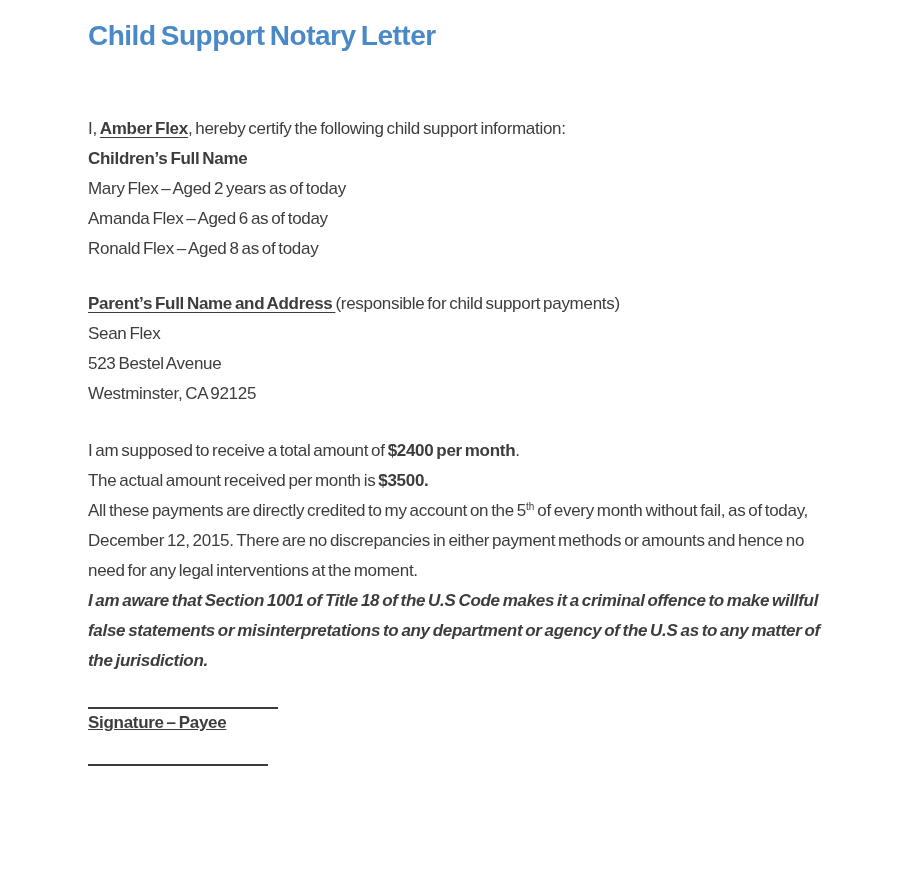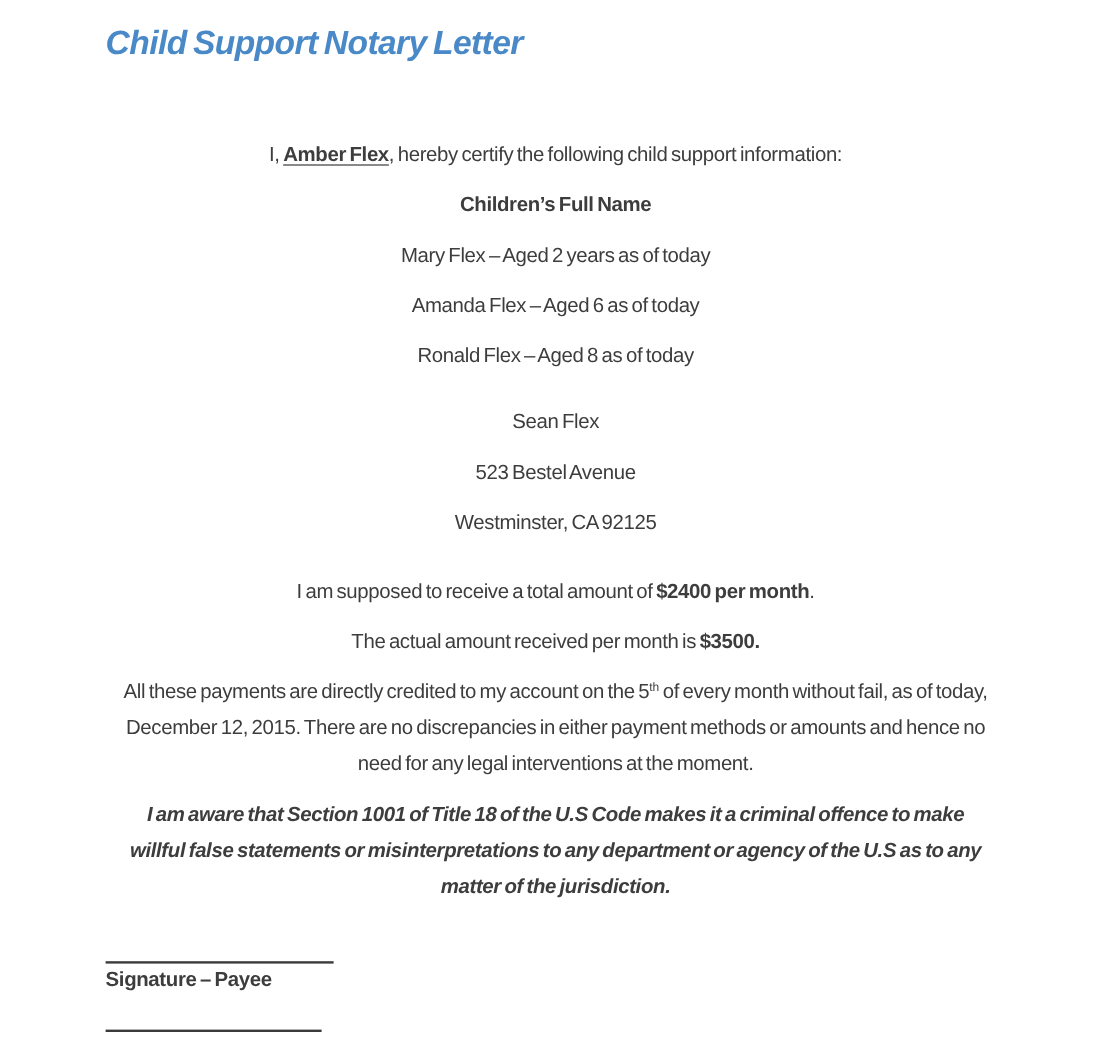--- a/index.html
+++ b/index.html
@@ -18,49 +18,48 @@
     padding: 20px 73px 0 88px;
   }
   .doc-title {
     margin: 0 0 62px 0;
     font-size: 28px;
     line-height: 32px;
     font-weight: bold;
     color: #4a89c8;
     letter-spacing: -0.5px;
     word-spacing: -2px;
-    font-style: italic;
   }
   .body-text p {
-    margin: 12px;
+    margin: 0;
     font-size: 17px;
     line-height: 30px;
     letter-spacing: -0.3px;
     word-spacing: -1.5px;
-    text-align: center;
   }
   .block { margin: 0; }
   .gap-block { margin-top: 25px; }
   .pay-block { margin-top: 27px; }
   b.u, span.u {
     text-decoration: underline;
     text-underline-offset: 3px;
   }
   .legal {
     font-weight: bold;
     font-style: italic;
   }
   sup.ordinal {
     font-size: 10px;
     line-height: 0;
     vertical-align: 6px;
     letter-spacing: 0;
   }
   .sig-section {
-    margin-top: 47px;
+    margin-top: 31px;
+    text-decoration: underline;
   }
   .sig-line {
     height: 0;
     border-top: 2px solid #3b3b3b;
   }
   .w190 { width: 190px; }
   .w200 { width: 200px; }
   .w208 { width: 208px; }
   .w180 { width: 180px; }
   .sig-label {
@@ -97,20 +96,21 @@
     </div>
 
     <div class="block">
       <p><b>Children’s Full Name</b></p>
       <p>Mary Flex – Aged 2 years as of today</p>
       <p>Amanda Flex – Aged 6 as of today</p>
       <p>Ronald Flex – Aged 8 as of today</p>
     </div>
 
     <div class="block gap-block">
+      <p><b class="u">Parent’s Full Name and Address </b><span>(responsible for child support payments)</span></p>
       <p>Sean Flex</p>
       <p>523 Bestel Avenue</p>
       <p>Westminster, CA 92125</p>
     </div>
 
     <div class="block pay-block">
       <p><span>I am supposed to receive a total amount of </span><b>$2400 per month</b><span>.</span></p>
       <p><span>The actual amount received per month is </span><b>$3500.</b></p>
       <p><span>All these payments are directly credited to my account on the 5</span><sup class="ordinal">th</sup><span> of every month without fail, as of today, December 12, 2015. There are no discrepancies in either payment methods or amounts and hence no need for any legal interventions at the moment.</span></p>
       <p class="legal">I am aware that Section 1001 of Title 18 of the U.S Code makes it a criminal offence to make willful false statements or misinterpretations to any department or agency of the U.S as to any matter of the jurisdiction.</p>

